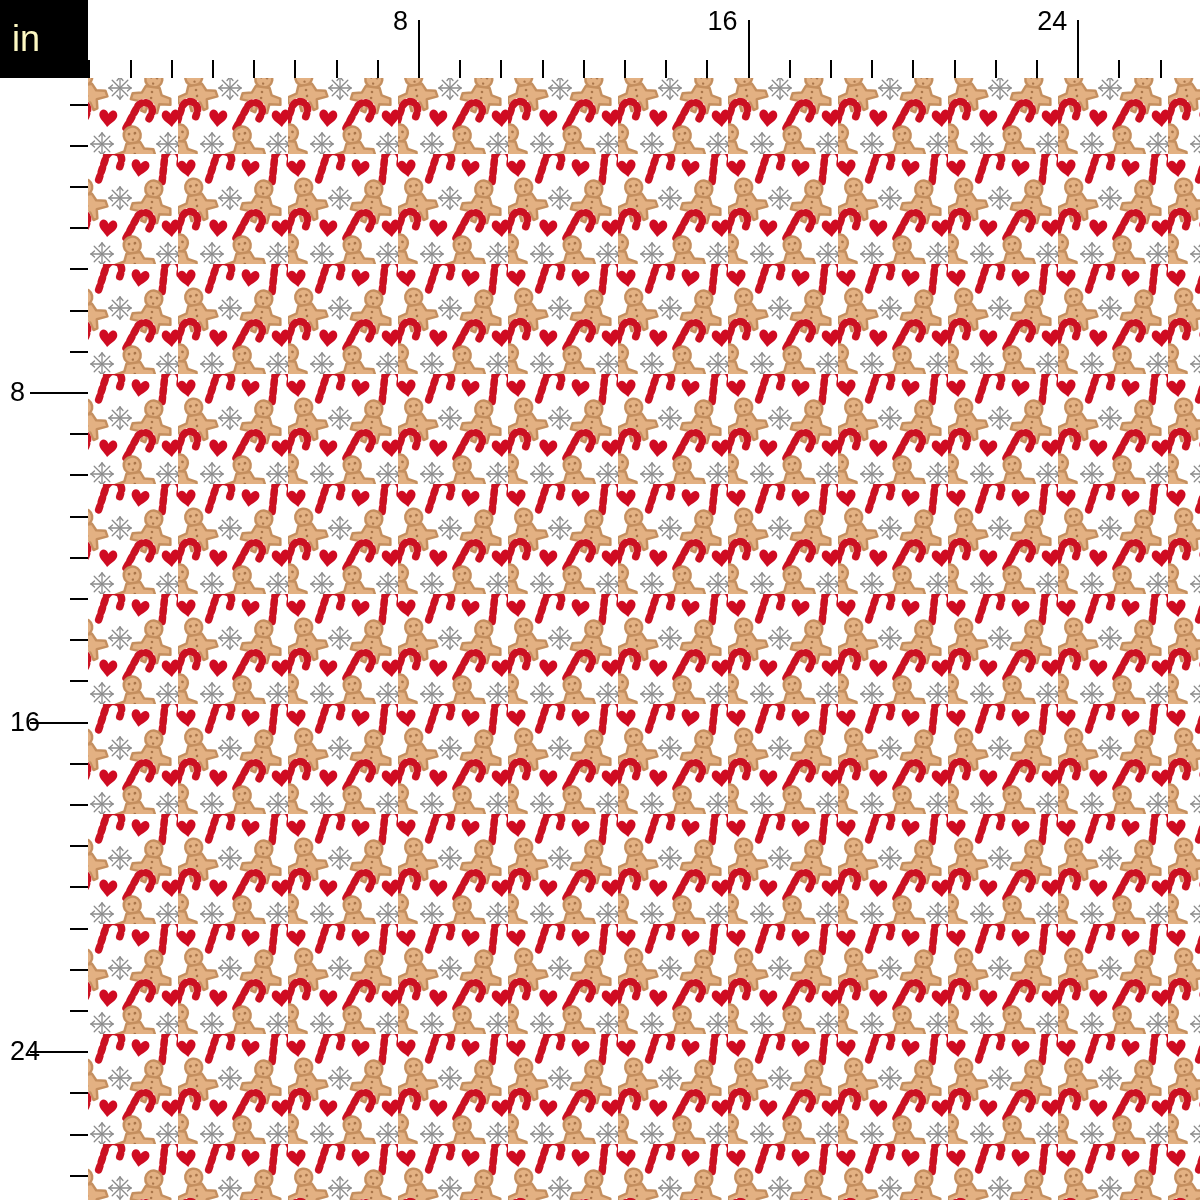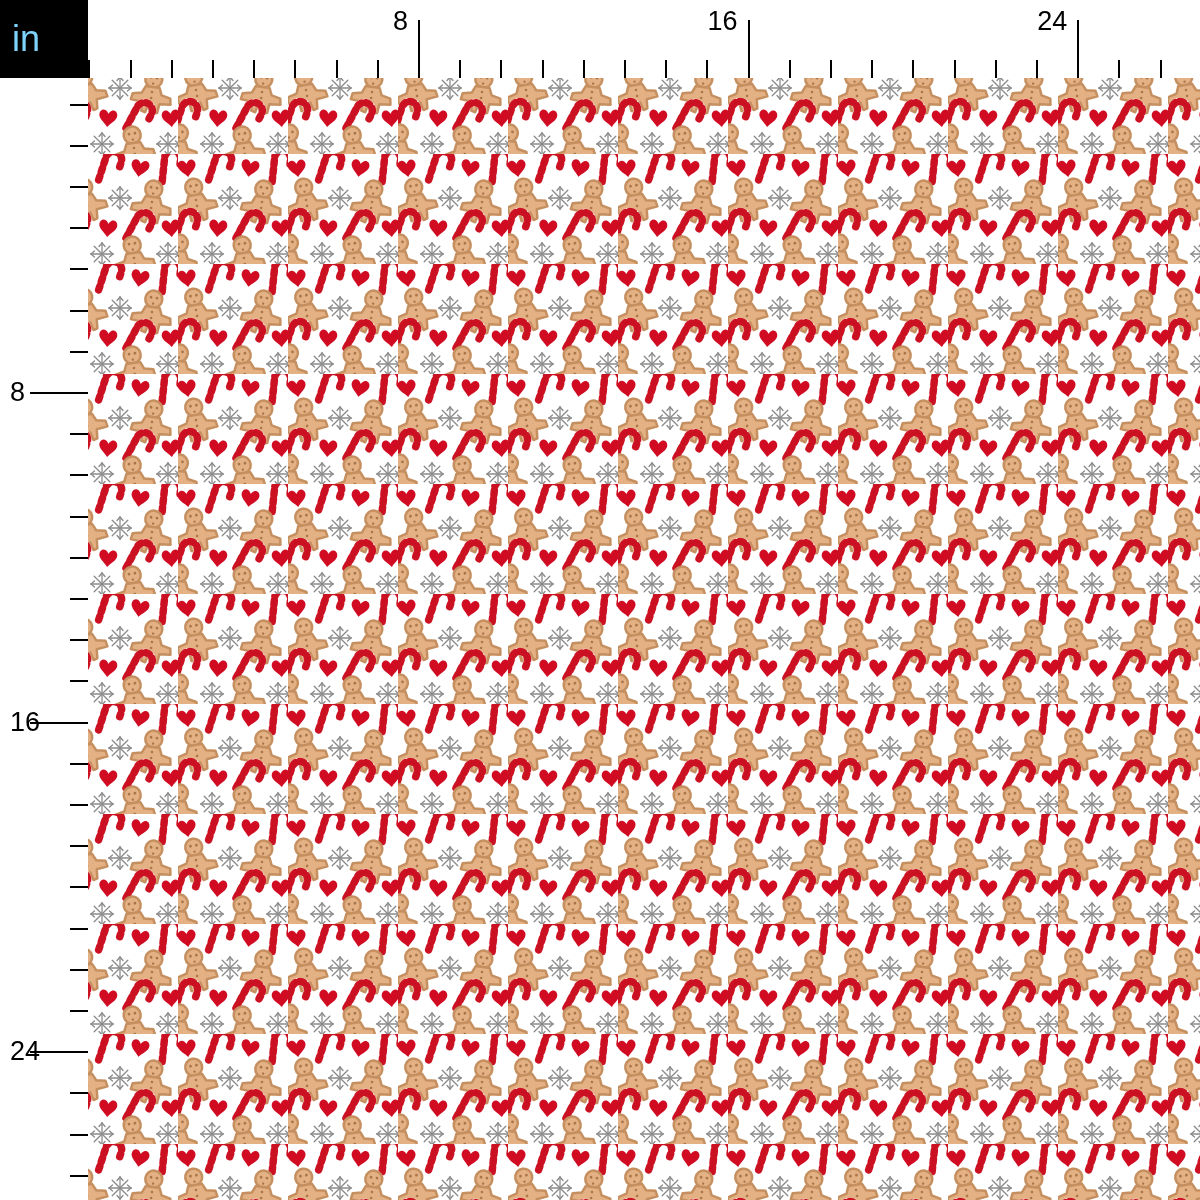--- a/index.html
+++ b/index.html
@@ -17,21 +17,21 @@
   }
 
   
   .unit-badge {
     position: absolute;
     left: 0;
     top: 0;
     width: 88px;
     height: 78px;
     background: #000000;
-    color: #7dd3fc;
+    color: #fef9c3;
     display: flex;
     align-items: center;
     justify-content: flex-start;
     padding-left: 12px;
     box-sizing: border-box;
     font-size: 36px;
     line-height: 1;
     font-weight: 400;
     z-index: 6;
   }

